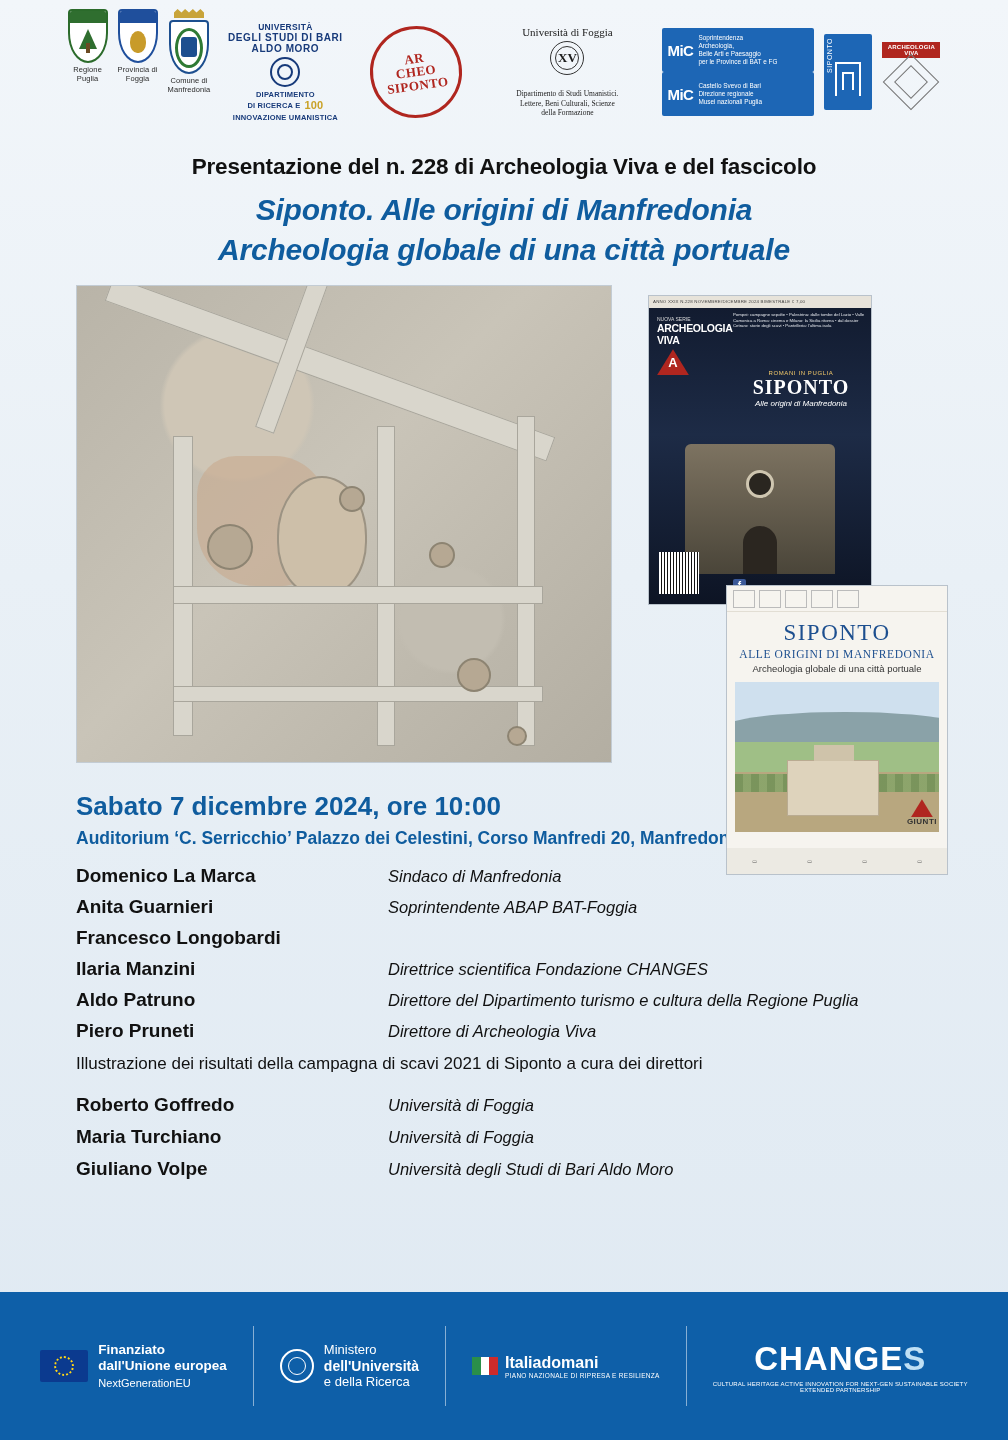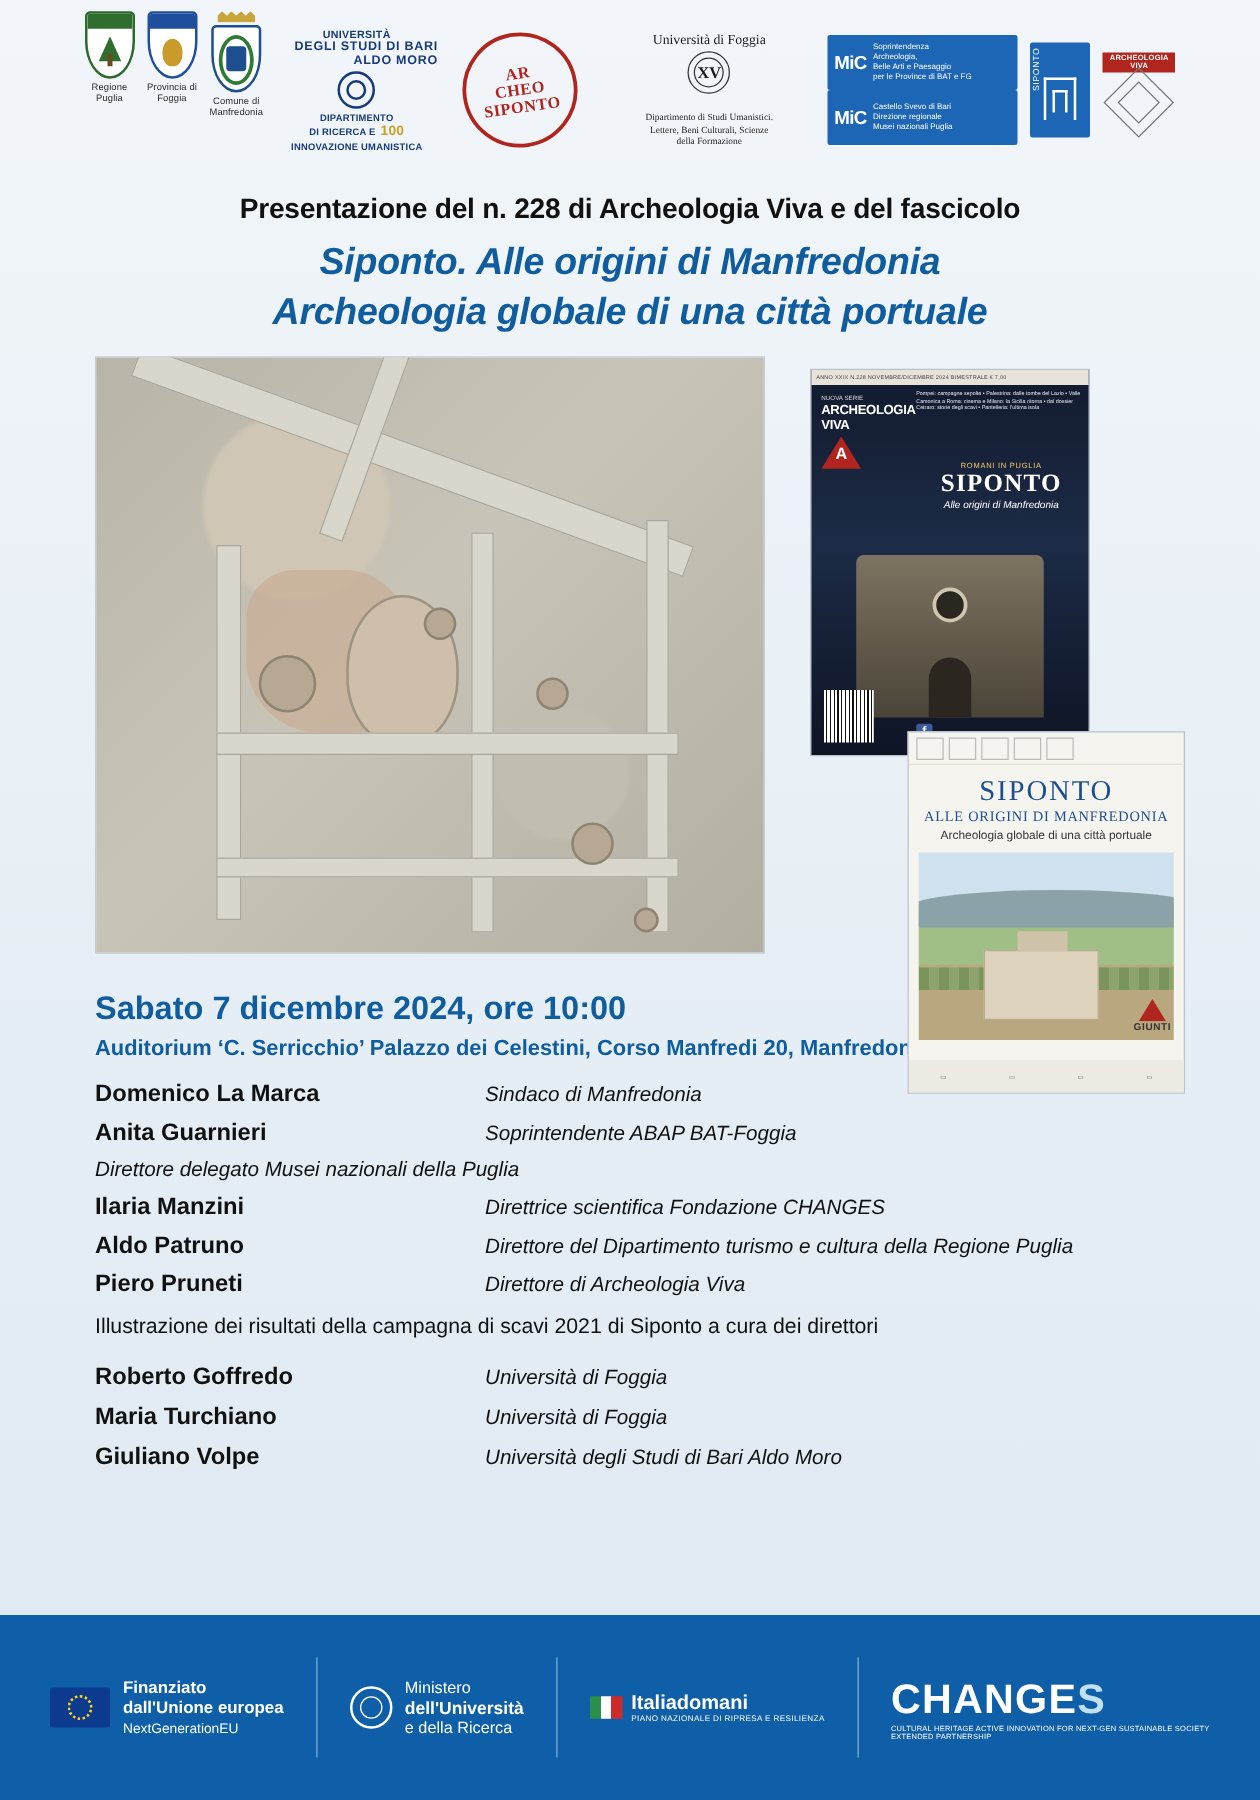--- a/index.html
+++ b/index.html
@@ -85,21 +85,21 @@
     width: 30px; height: 9px; margin-bottom: 2px;
     background: #c8a43a;
     clip-path: polygon(0 100%,0 40%,12% 0,25% 40%,37% 0,50% 40%,63% 0,75% 40%,88% 0,100% 40%,100% 100%);
   }
 
   
   .uniba {
     width: 130px; text-align: center; color: #173a7a;
   }
   .uniba .t1 { font-size: 8.5px; font-weight: 700; letter-spacing: .3px; }
-  .uniba .t2 { font-size: 10px; font-weight: 700; letter-spacing: .6px; text-align: right; }
+  .uniba .t2 { font-size: 10px; font-weight: 700; letter-spacing: .6px; }
   .uniba .seal {
     width: 30px; height: 30px; border: 2px solid #173a7a; border-radius: 50%;
     margin: 3px auto 3px auto; position: relative;
   }
   .uniba .seal::after {
     content: ""; position: absolute; inset: 5px;
     border: 2px solid #173a7a; border-radius: 50%;
   }
   .uniba .dip { font-size: 7.5px; font-weight: 700; line-height: 1.25; letter-spacing: .2px; }
   .uniba .ring100 {
@@ -445,21 +445,21 @@
   .mur b { display: block; font-size: 14px; }
   .ital {
     display: flex; align-items: center; gap: 7px;
   }
   .ital .flag {
     width: 26px; height: 18px;
     background: linear-gradient(90deg,#2a8f4a 0 33%, #fff 33% 66%, #cd2b2b 66% 100%);
   }
   .ital .txt { font-size: 16px; font-weight: 700; }
   .ital .txt .sub { display: block; font-size: 6.5px; font-weight: 400; letter-spacing: .3px; }
-  .changes { text-align: left; }
+  .changes { text-align: center; }
   .changes .word {
     font-size: 33px; font-weight: 700; letter-spacing: 1px;
   }
   .changes .word .s { color: #bfe0f5; }
   .changes .sub1 { font-size: 6px; margin-top: 3px; letter-spacing: .2px; }
   .changes .sub2 { font-size: 6px; letter-spacing: .2px; }
 </style>
 </head>
 <body>
 
@@ -648,21 +648,21 @@
 <div class="people">
   <div class="prow">
     <div class="nm">Domenico La Marca</div>
     <div class="rl">Sindaco di Manfredonia</div>
   </div>
   <div class="prow">
     <div class="nm">Anita Guarnieri</div>
     <div class="rl">Soprintendente ABAP BAT-Foggia</div>
   </div>
   <div class="prow">
-    <div class="rl">Direttore delegato Musei nazionali della Puglia</div>
+    <div class="nm">Francesco Longobardi</div>
   </div>
   <div class="prow">
     <div class="nm">Ilaria Manzini</div>
     <div class="rl">Direttrice scientifica Fondazione CHANGES</div>
   </div>
   <div class="prow">
     <div class="nm">Aldo Patruno</div>
     <div class="rl">Direttore del Dipartimento turismo e cultura della Regione Puglia</div>
   </div>
   <div class="prow">

